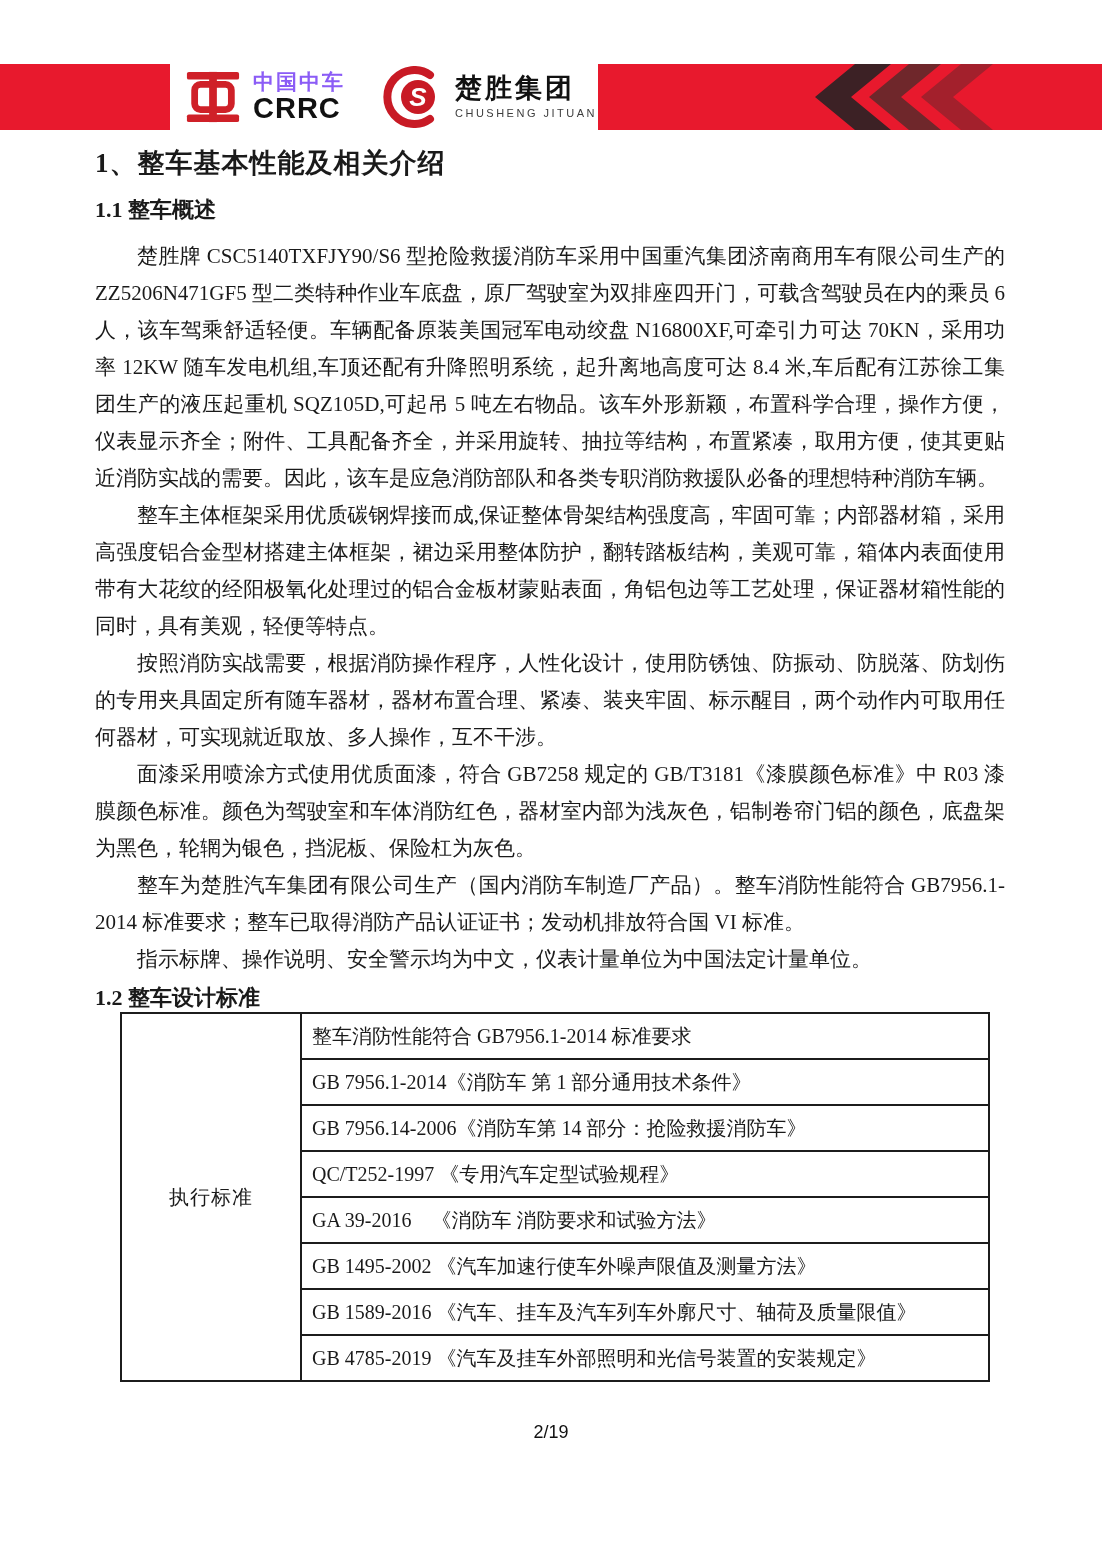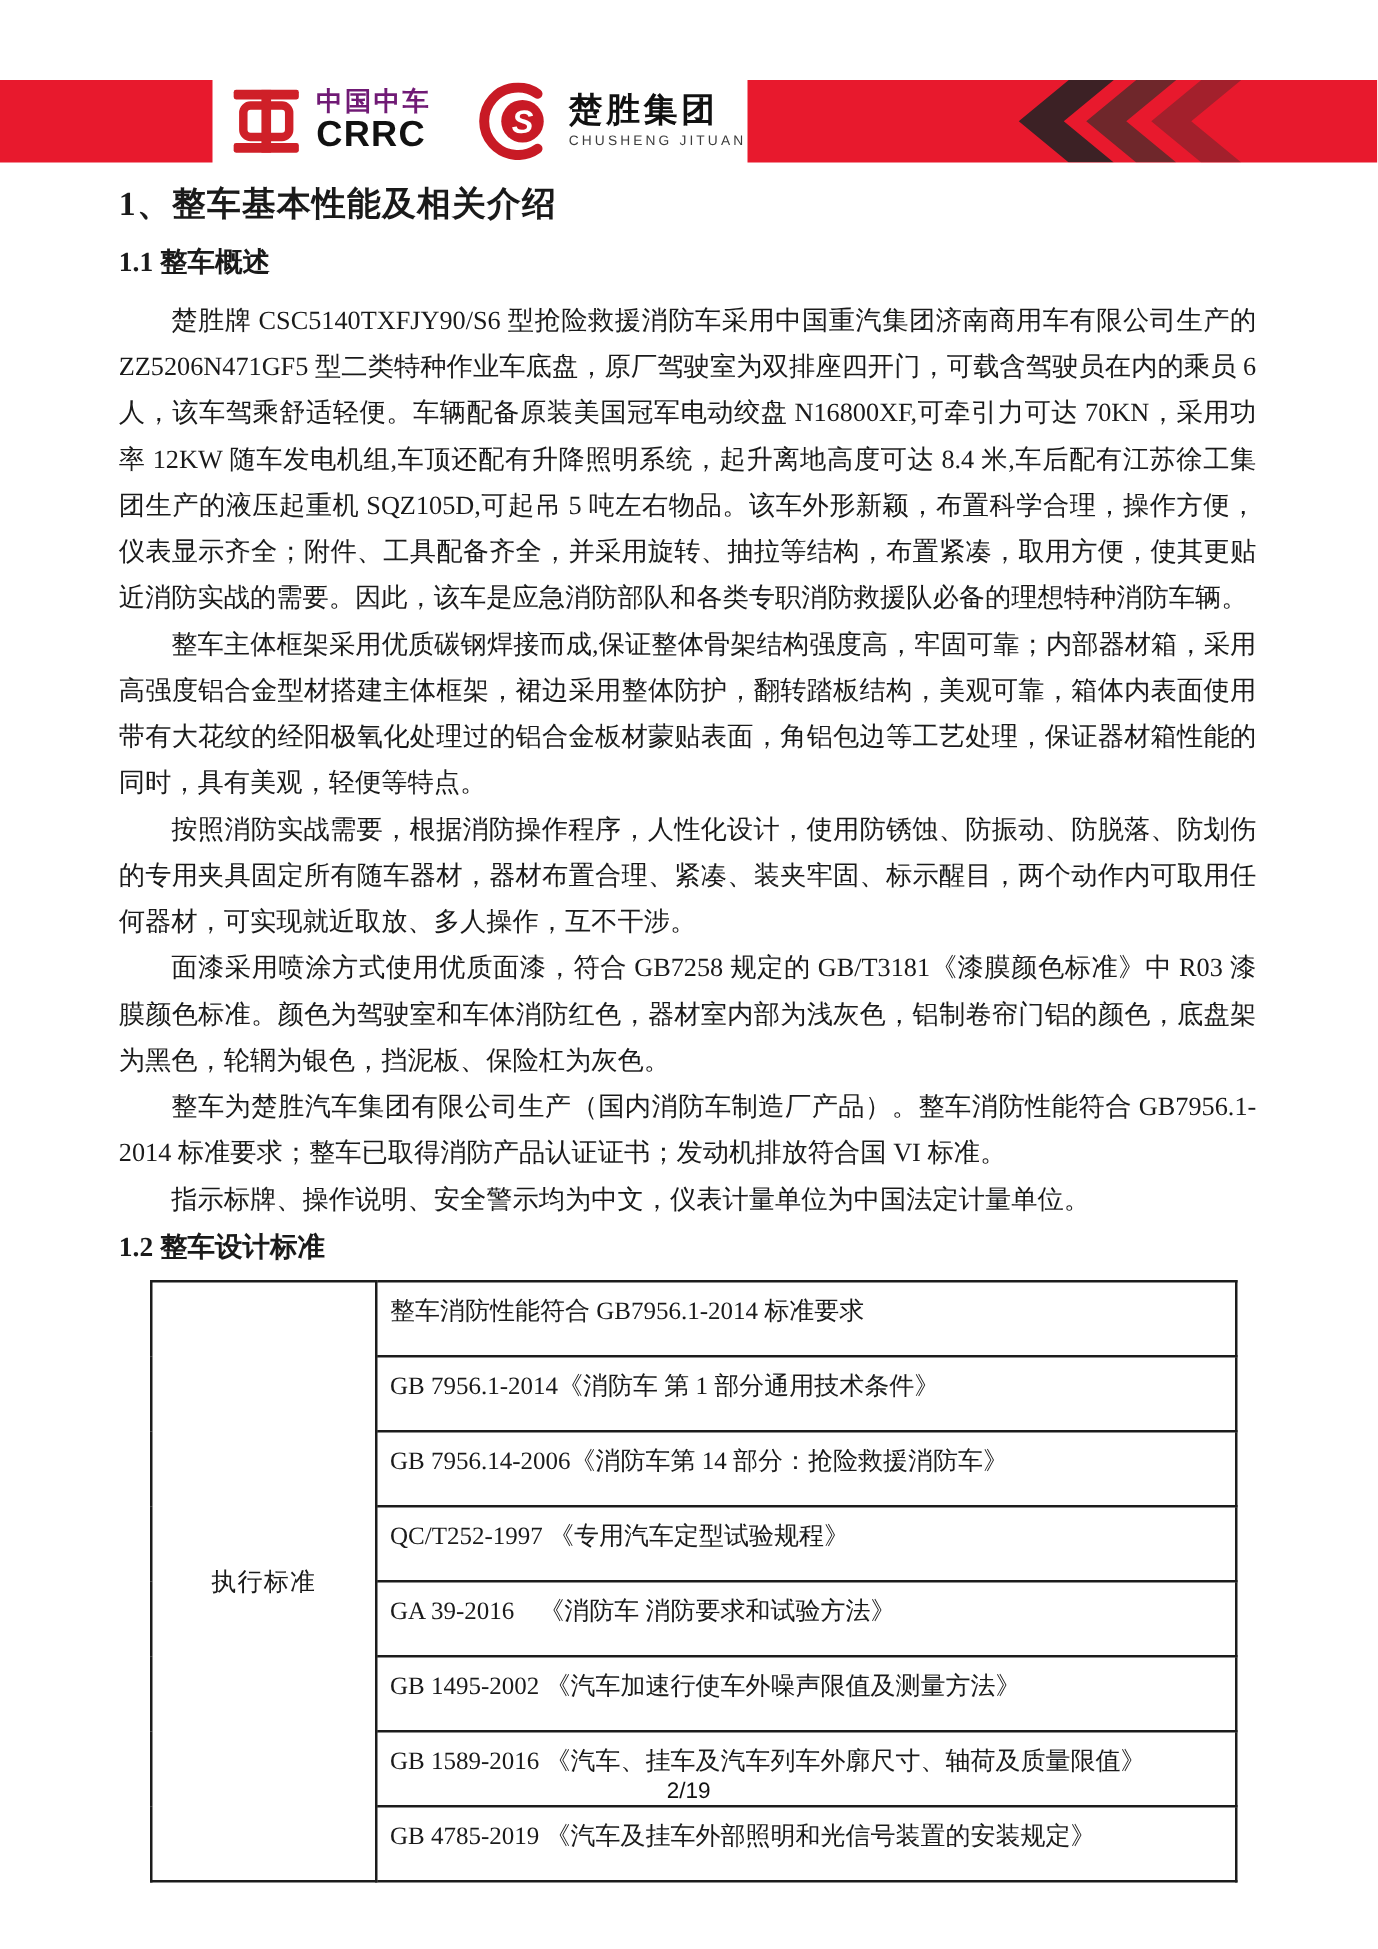--- a/index.html
+++ b/index.html
@@ -15,51 +15,51 @@
   
   .band{position:absolute;top:64px;left:0;width:1102px;height:66px;}
   .band-left{position:absolute;left:0;top:0;width:170px;height:66px;background:var(--band-red,#e8192d);}
   .band-right{position:absolute;left:598px;top:0;width:504px;height:66px;background:var(--band-red,#e8192d);overflow:hidden;}
   .chevrons{position:absolute;left:215px;top:0;}
 
   .logo{position:absolute;top:0;height:66px;display:flex;align-items:center;}
   .logo-crrc{left:185px;}
   .crrc-emblem{display:block;}
   .crrc-text{margin-left:12px;font-family:"Liberation Sans","DejaVu Sans",sans-serif;line-height:1;}
-  .crrc-cn{font-size:21px;font-weight:bold;letter-spacing:2px;color:#701a75;}
+  .crrc-cn{font-size:21px;font-weight:bold;letter-spacing:2px;color:#8b5cf6;}
   .crrc-en{font-size:29px;font-weight:900;letter-spacing:1px;color:#111;margin-top:2px;}
 
   .logo-chusheng{left:383px;}
   .cs-text{margin-left:10px;font-family:"Liberation Sans","DejaVu Sans",sans-serif;line-height:1;}
   .cs-cn{font-size:27px;font-weight:bold;letter-spacing:3px;color:#111;}
   .cs-en{font-size:11px;font-weight:normal;letter-spacing:2.5px;color:#3c3c3c;margin-top:6px;}
 
   
   .content{position:absolute;left:95px;top:146px;width:910px;}
   .doc-h1{margin:0;font-size:27px;line-height:34px;font-weight:bold;letter-spacing:1px;}
   .doc-h2{margin:16px 0 14px 0;font-size:22px;line-height:28px;font-weight:bold;}
-  .doc-h2.second{margin:6px 0 12px 0;}
+  .doc-h2.second{margin:6px 0 0 0;}
   .content p{
     margin:0;
     font-size:21px;line-height:37px;
     text-align:justify;text-indent:2em;
   }
 
   
   .std-table{
     margin-left:25px;width:870px;
     border-collapse:collapse;table-layout:fixed;
   }
   .std-table td{
     border:2px solid #1c1c1c;
     height:44px;vertical-align:middle;
     font-size:20px;
   }
   .th-cell{width:176px;text-align:center;font-size:21px;letter-spacing:1px;}
-  .std-cell{padding:0 8px 14px 10px;white-space:pre-wrap;}
+  .std-cell{padding:0 8px 0 10px;white-space:pre-wrap;}
 
   
   .pageno{
     position:absolute;top:1422px;left:0;width:1102px;
     text-align:center;
     font-family:"Liberation Sans","DejaVu Sans",sans-serif;
     font-weight:normal;font-size:18px;color:#111;
   }
 </style>
 </head>

